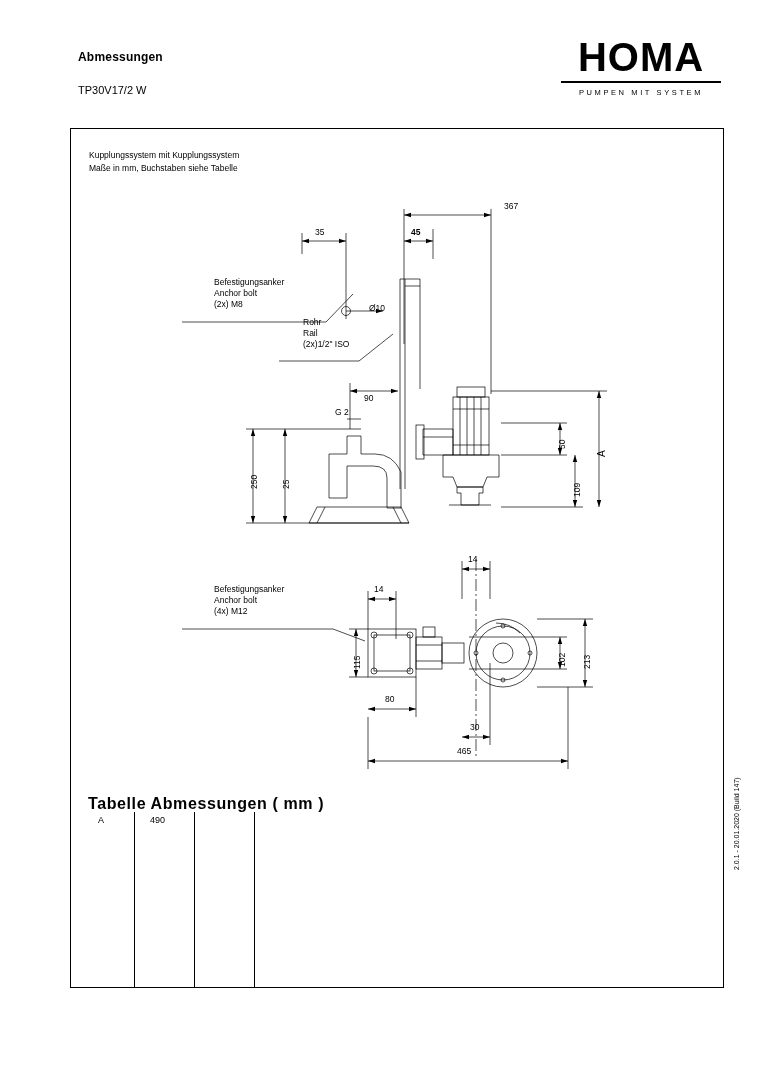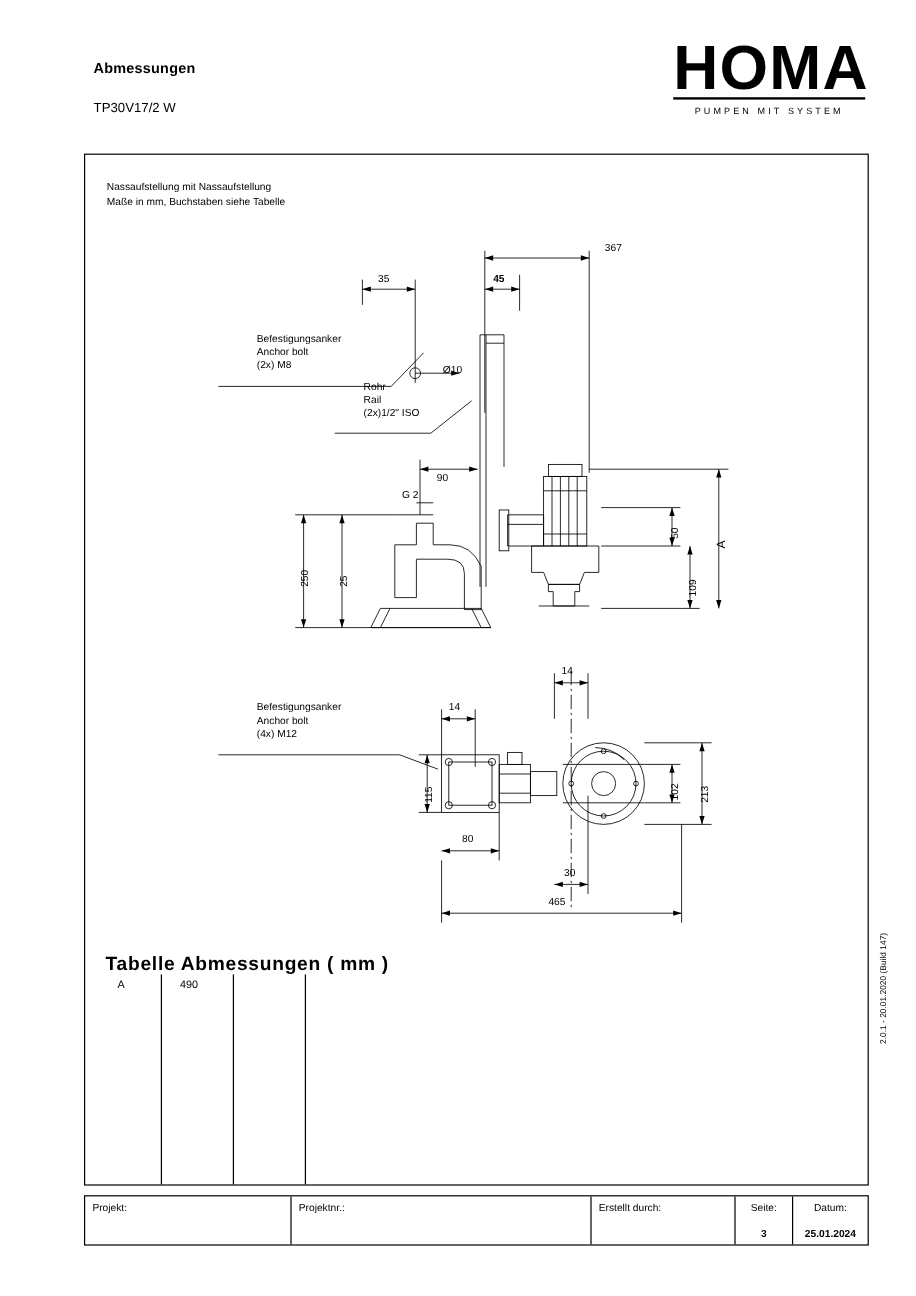--- a/index.html
+++ b/index.html
@@ -21,21 +21,21 @@
   }
   .doc-subtitle {
     position:absolute; left:78px; top:84px;
     font-size:11px;
   }
   .logo {
     position:absolute; right:42px; top:36px;
     width:160px; text-align:center;
   }
   .logo-word {
-    font-size:52px; font-weight:bold; letter-spacing:1px;
+    font-size:40px; font-weight:bold; letter-spacing:1px;
     line-height:42px; font-family:"Liberation Sans", sans-serif;text-align:center;
   }
   .logo-sub {
     font-size:7.5px; letter-spacing:2.6px; margin-top:5px;
   }
   .logo-rule {
     height:2px; background:#000; margin:3px 0 4px 0;
   }
 
   
@@ -115,21 +115,21 @@
 
   <div class="logo">
     <div class="logo-word">HOMA</div>
     <div class="logo-rule"></div>
     <div class="logo-sub">PUMPEN MIT SYSTEM</div>
   </div>
 
   <div class="frame">
 
     <div class="note">
-      <div>Nassaufstellung mit Nassaufstellung</div>
+      <div>Kupplungssystem mit Kupplungssystem</div>
       <div>Maße in mm, Buchstaben siehe Tabelle</div>
     </div>
 
     <div class="canvas">
 
       <svg width="654" height="860">
         <g stroke="#000" fill="none" stroke-width="0.7">
 
           <line x1="333" y1="80" x2="333" y2="215"></line>
           <line x1="420" y1="80" x2="420" y2="265"></line>
@@ -351,33 +351,14 @@
     <div class="vline" style="left:106px;"></div>
     <div class="vline" style="left:166px;"></div>
     <div class="row">
       <span class="dt-key">A</span>
       <span class="dt-val">490</span>
     </div>
   </div>
 
   <div class="rev">2.0.1 - 20.01.2020 (Build 147)</div>
 
-  <div class="titleblock">
-    <div class="tb-cell tb-projekt">
-      <span>Projekt:</span>
-    </div>
-    <div class="tb-cell tb-projektnr">
-      <span>Projektnr.:</span>
-    </div>
-    <div class="tb-cell tb-erstellt">
-      <span>Erstellt durch:</span>
-    </div>
-    <div class="tb-cell tb-seite">
-      <span>Seite:</span>
-      <span class="tb-val">3</span>
-    </div>
-    <div class="tb-cell tb-datum">
-      <span>Datum:</span>
-      <span class="tb-val">25.01.2024</span>
-    </div>
-  </div>
 
 </div>
 
 </body></html>

